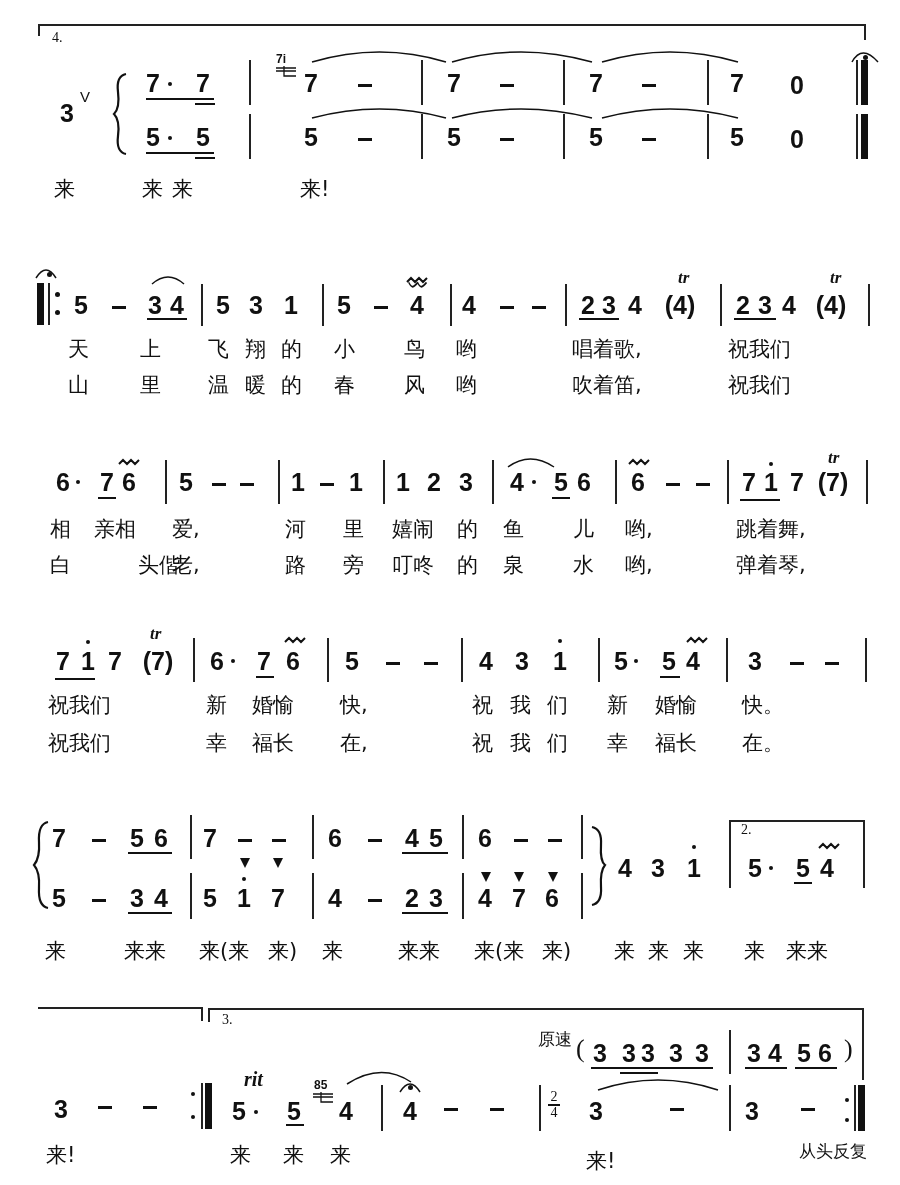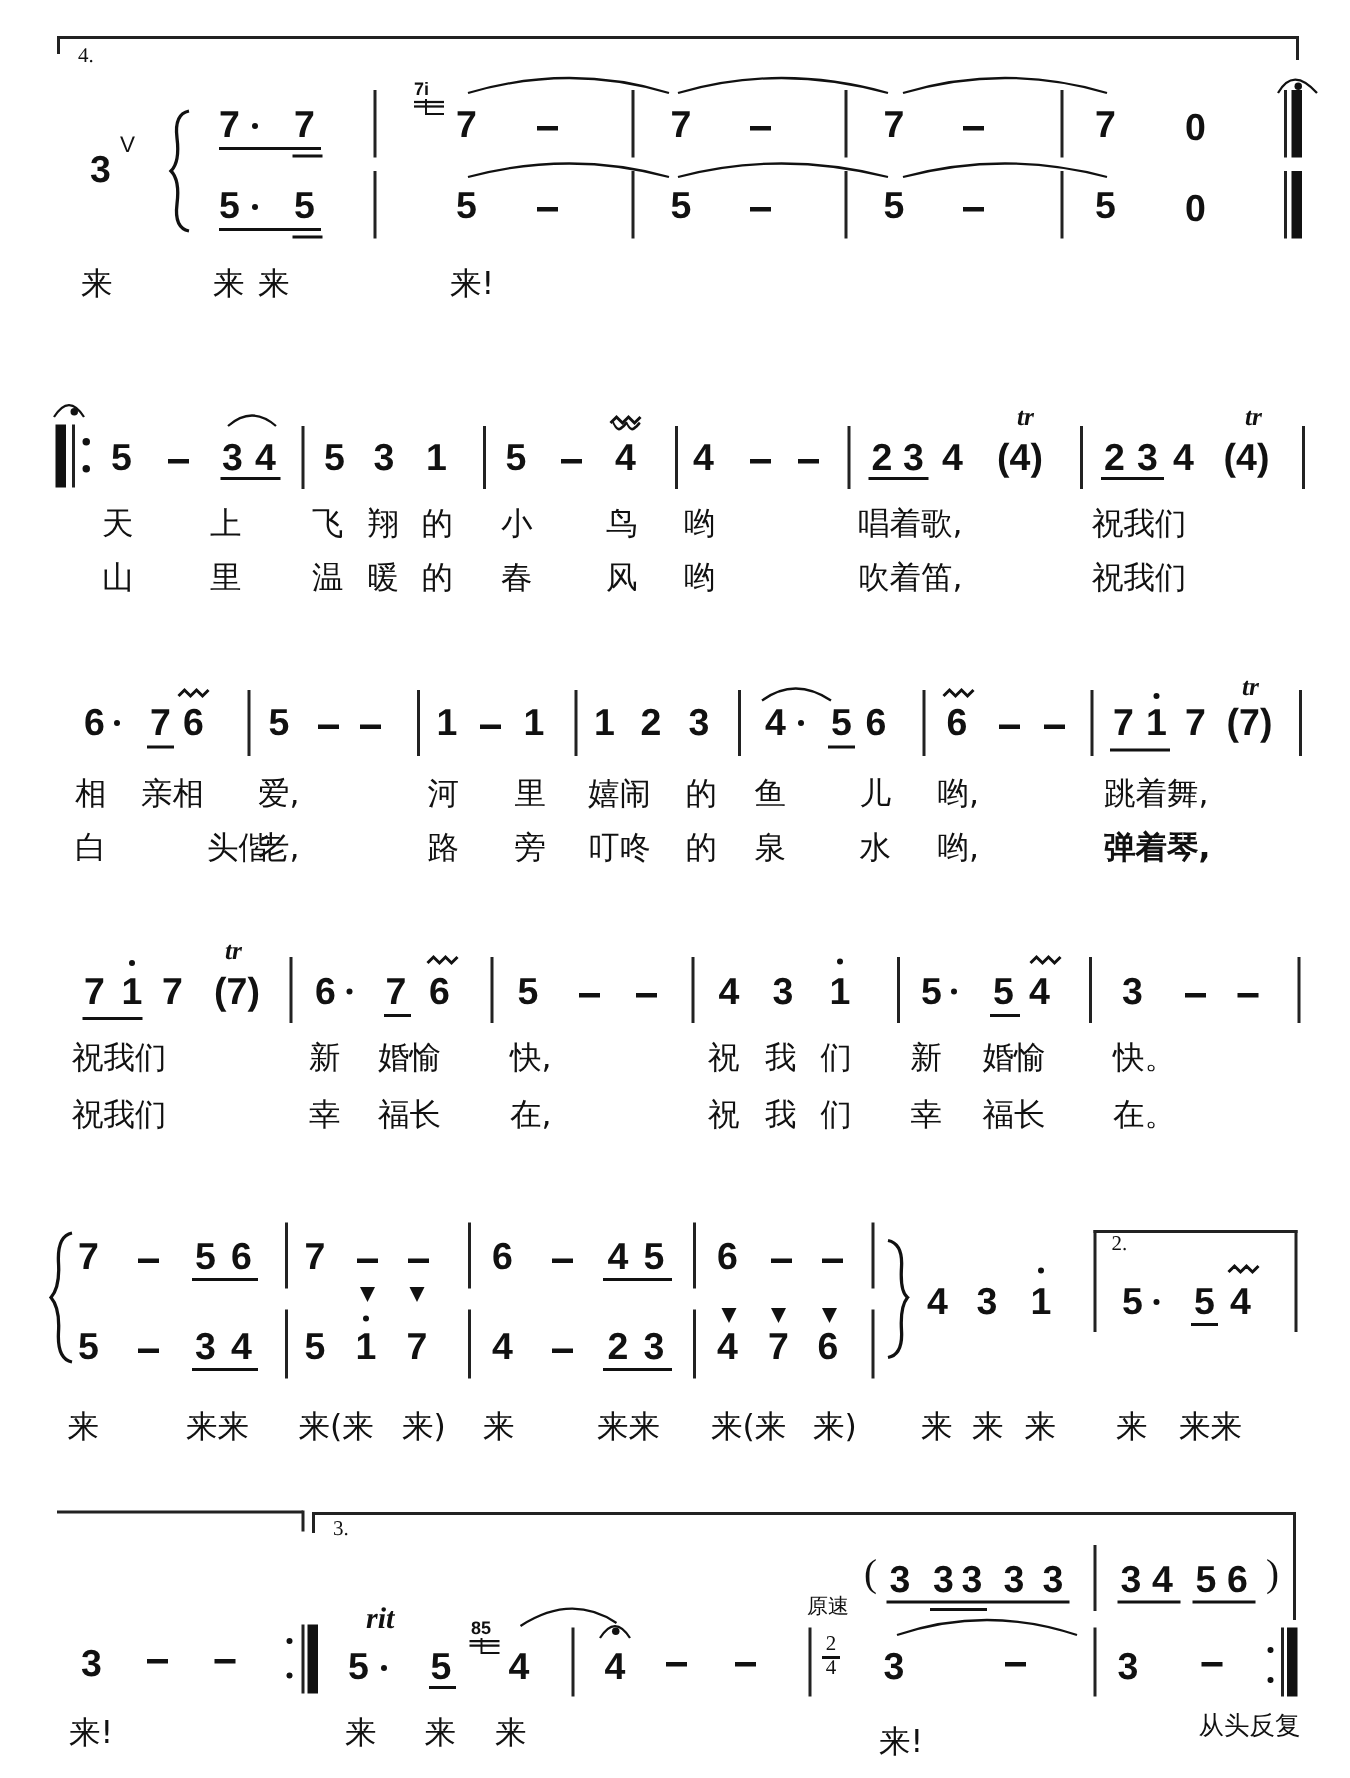--- a/index.html
+++ b/index.html
@@ -252,21 +252,21 @@
   <div class="ly" style="left:50px;top:552px;">白</div>
   <div class="ly" style="left:94px;top:552px;margin-left:44px;">头偕</div>
   <div class="ly" style="left:172px;top:552px;">老,</div>
   <div class="ly" style="left:285px;top:552px;">路</div>
   <div class="ly" style="left:343px;top:552px;">旁</div>
   <div class="ly" style="left:392px;top:552px;">叮咚</div>
   <div class="ly" style="left:457px;top:552px;">的</div>
   <div class="ly" style="left:503px;top:552px;">泉</div>
   <div class="ly" style="left:573px;top:552px;">水</div>
   <div class="ly" style="left:625px;top:552px;">哟,</div>
-  <div class="ly" style="left:736px;top:552px;font-weight:bold;">弹着琴,</div>
+  <div class="ly" style="left:736px;top:552px;">弹着琴,</div>
 </div>
 
 <div>
   <div class="n" style="left:52px;top:646px;">7</div>
   <div class="n" style="left:77px;top:646px;">1</div>
   <div class="dot" style="left:86px;top:640px;width:4px;height:4px;"></div>
   <div class="ul" style="left:55px;top:678px;width:40px;"></div>
   <div class="n" style="left:104px;top:646px;">7</div>
   <div class="n" style="left:140px;top:646px;width:36px;">(7)</div>
   <div class="tr" style="left:150px;top:624px;">tr</div>
@@ -457,21 +457,21 @@
 
   <svg style="left:396px;top:1076px;" width="30" height="18">
       <path d="M4 16 Q14 0 24 16" stroke="#111" stroke-width="1.5" fill="none"></path>
     </svg>
   <div class="dot" style="left:408px;top:1085px;"></div>
   <div class="n" style="left:399px;top:1096px;">4</div>
   <div class="dash" style="left:444px;top:1108px;"></div>
   <div class="dash" style="left:490px;top:1108px;"></div>
   <div class="bar" style="left:539px;top:1085px;height:46px;"></div>
 
-  <div class="ly" style="left:538px;top:1058px;font-size:14px;">原速</div>
+  <div class="ly" style="left:538px;top:1026px;font-size:17px;">原速</div>
   <div class="abs" style="left:548px;top:1090px;font-family:'Liberation Serif',serif;font-size:14px;text-align:center;line-height:14px;">
     <div>2</div>
     <div style="height:1.5px;background:#111;width:12px;"></div>
     <div>4</div>
   </div>
   <div class="n" style="left:585px;top:1096px;">3</div>
   <div class="dash" style="left:670px;top:1108px;"></div>
   <svg style="left:594px;top:1076px;" width="130" height="20">
       <path d="M4 14 Q64 -6 124 14" stroke="#111" stroke-width="1.5" fill="none"></path>
     </svg>

